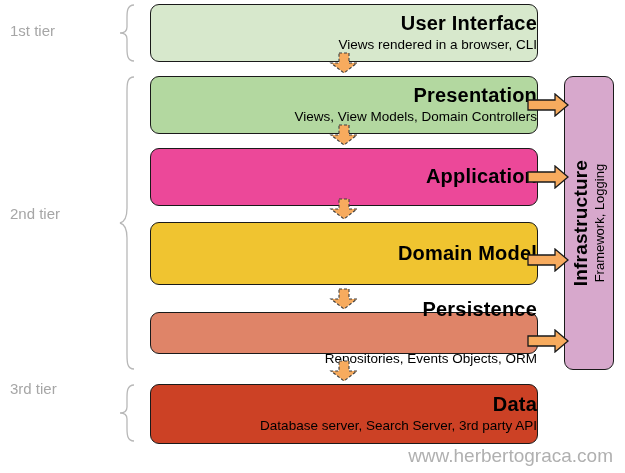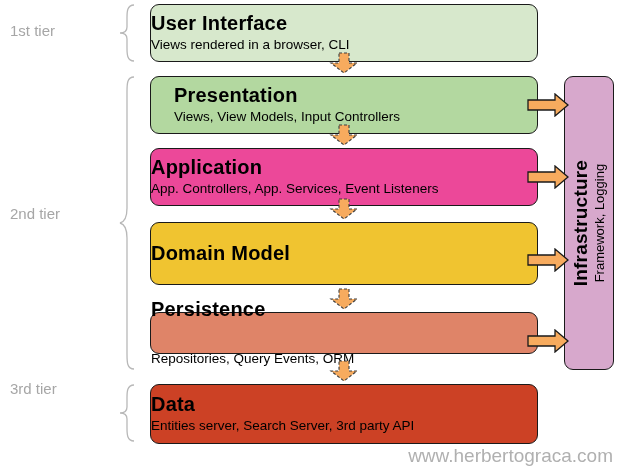--- a/index.html
+++ b/index.html
@@ -42,21 +42,21 @@
   
   .layer {
     position: absolute;
     left: 150px;
     width: 388px;
     box-sizing: border-box;
     border: 1.6px solid #1a1a1a;
     border-radius: 9px;
     display: flex;
     flex-direction: column;
-    align-items: flex-start;
+    align-items: flex-end;
     justify-content: center;
     color: #000000;
     text-align: center;
   }
   .layer-title {
     font-size: 20px;
     font-weight: bold;
     line-height: 1.08;
     letter-spacing: 0.2px;
   }
@@ -177,46 +177,43 @@
   <div class="layer" id="layer-ui">
     <div class="layer-title">User Interface</div>
     <div class="layer-sub">
       <span class="sub-line">Views rendered in a browser, CLI</span>
     </div>
   </div>
 
   <div class="layer" id="layer-presentation">
     <div class="layer-title">Presentation</div>
     <div class="layer-sub">
-      <span class="sub-line">Views, View Models, Input Controllers</span>
+      <span class="sub-line">Views, View Models, Domain Controllers</span>
     </div>
   </div>
 
   <div class="layer" id="layer-application">
     <div class="layer-title">Application</div>
-    <div class="layer-sub">
-      <span class="sub-line">App. Controllers, App. Services, Event Listeners</span>
-    </div>
   </div>
 
   <div class="layer" id="layer-domain">
     <div class="layer-title">Domain Model</div>
   </div>
 
   <div class="layer" id="layer-persistence">
     <div class="layer-title">Persistence</div>
     <div class="layer-sub">
-      <span class="sub-line">Repositories, Query Events, ORM</span>
+      <span class="sub-line">Repositories, Events Objects, ORM</span>
     </div>
   </div>
 
   <div class="layer" id="layer-data">
     <div class="layer-title">Data</div>
     <div class="layer-sub">
-      <span class="sub-line">Entities server, Search Server, 3rd party API</span>
+      <span class="sub-line">Database server, Search Server, 3rd party API</span>
     </div>
   </div>
 
   <div id="layer-infrastructure">
     <div class="infra-rot">
       <span class="infra-title">Infrastructure</span>
       <span class="infra-sub">Framework, Logging</span>
     </div>
   </div>
 

